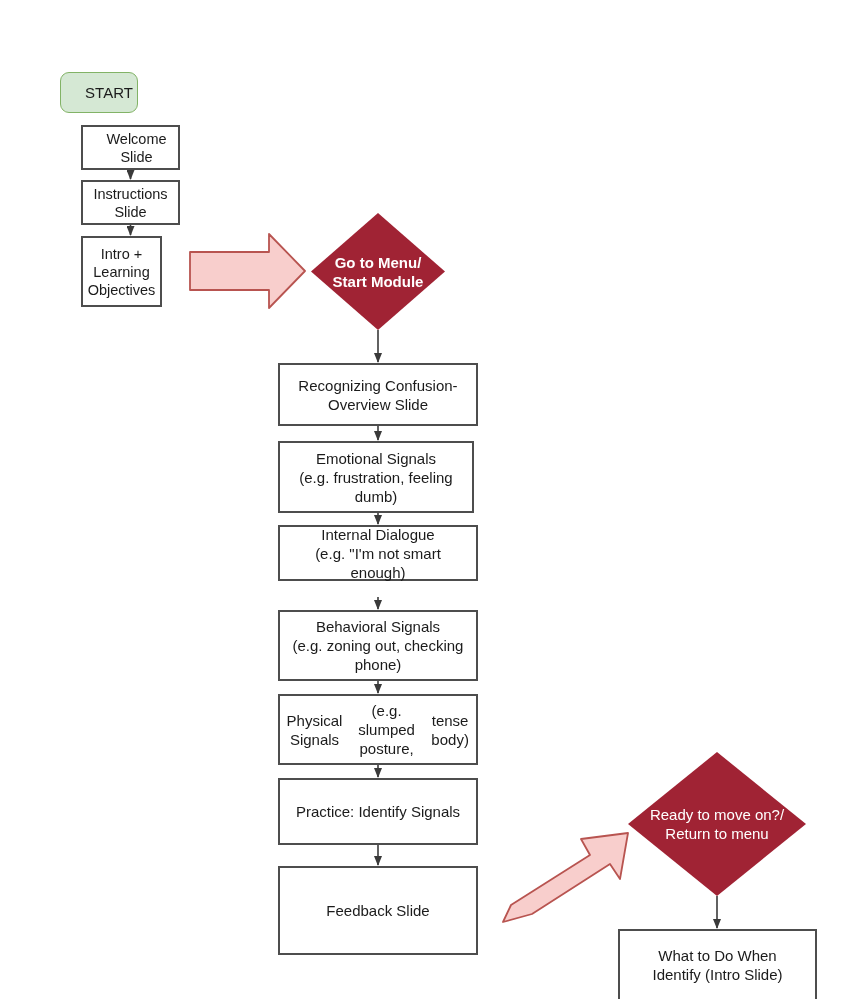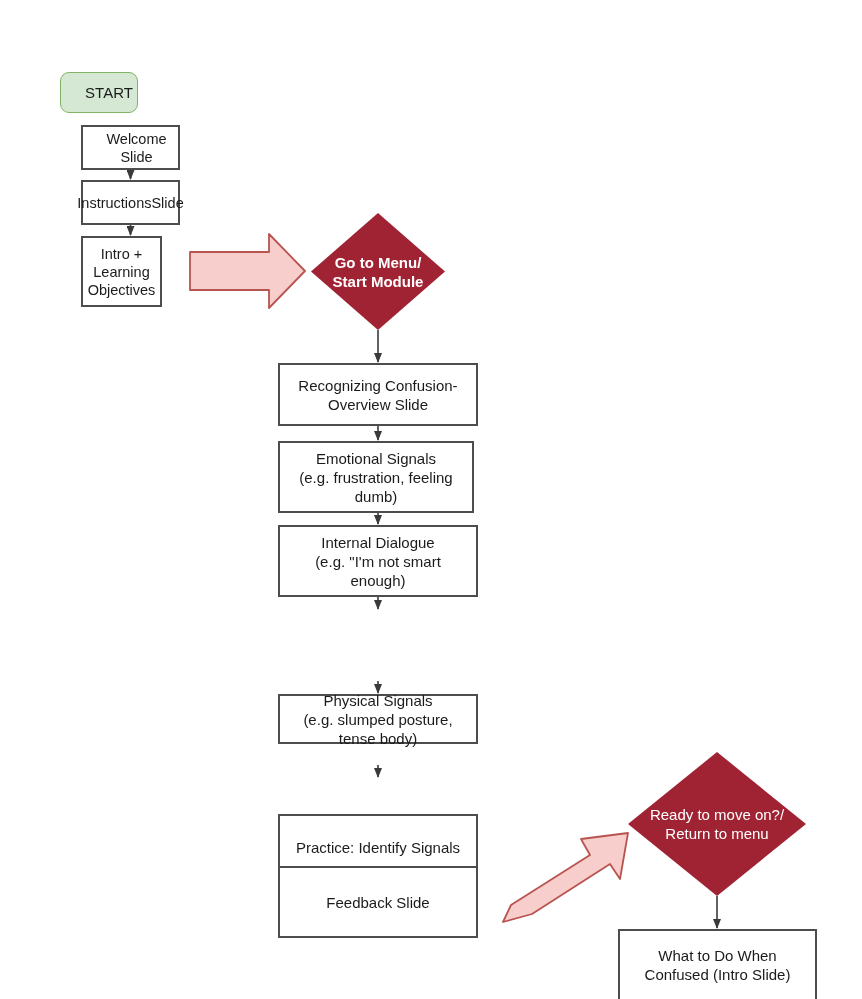--- a/index.html
+++ b/index.html
@@ -118,21 +118,21 @@
 
   <div class="node terminator" style="left:60px; top:72px; width:78px; height:41px;padding-left:20px;">
     <span>START</span>
   </div>
 
   <div class="node proc small" style="left:81px; top:125px; width:99px; height:45px; flex-direction:column;padding-left:16px;">
     <span>Welcome</span>
     <span>Slide</span>
   </div>
 
-  <div class="node proc small" style="left:81px; top:180px; width:99px; height:45px; flex-direction:row;">
+  <div class="node proc small" style="left:81px; top:180px; width:99px; height:45px; flex-direction:column;">
     <span>Instructions</span>
     <span>Slide</span>
   </div>
 
   <div class="node proc small" style="left:81px; top:236px; width:81px; height:71px; flex-direction:column;">
     <span>Intro +</span>
     <span>Learning</span>
     <span>Objectives</span>
   </div>
 
@@ -157,51 +157,56 @@
     <span>Recognizing Confusion-</span>
     <span>Overview Slide</span>
   </div>
 
   <div class="node proc" style="left:278px; top:441px; width:196px; height:72px; flex-direction:column;">
     <span>Emotional Signals</span>
     <span>(e.g. frustration, feeling</span>
     <span>dumb)</span>
   </div>
 
-  <div class="node proc" style="left:278px; top:525px; width:200px; height:72px; flex-direction:column;">
+  <div class="node proc" style="left:278px; top:525px; width:200px; height:56px; flex-direction:column;">
     <span>Internal Dialogue</span>
     <span>(e.g. "I'm not smart</span>
     <span>enough)</span>
   </div>
 
-
-  <div class="node proc" style="left:278px; top:694px; width:200px; height:50px; flex-direction:column;">
+  <div class="node proc" style="left:278px; top:610px; width:200px; height:71px; flex-direction:column;">
+    <span>Behavioral Signals</span>
+    <span>(e.g. zoning out, checking</span>
+    <span>phone)</span>
+  </div>
+
+  <div class="node proc" style="left:278px; top:694px; width:200px; height:71px; flex-direction:row;">
     <span>Physical Signals</span>
     <span>(e.g. slumped posture,</span>
     <span>tense body)</span>
   </div>
 
-  <div class="node proc" style="left:278px; top:778px; width:200px; height:67px;margin-top:36px;">
+  <div class="node proc" style="left:278px; top:778px; width:200px; height:67px;">
     <span>Practice: Identify Signals</span>
   </div>
 
-  <div class="node proc" style="left:278px; top:866px; width:200px; height:72px;">
+  <div class="node proc" style="left:278px; top:866px; width:200px; height:89px;">
     <span>Feedback Slide</span>
   </div>
 
   <div class="diamond-wrap" style="left:628px; top:752px; width:178px; height:144px;">
     <svg width="178" height="144" viewBox="0 0 178 144" xmlns="http://www.w3.org/2000/svg">
       <polygon points="89,0 178,72 89,144 0,72" fill="#a02334"></polygon>
     </svg>
     <div class="diamond-label">
       <div>
         <div>Ready to move on?/</div>
         <div>Return to menu</div>
       </div>
     </div>
   </div>
 
   <div class="node proc" style="left:618px; top:929px; width:199px; height:72px; flex-direction:column;">
     <span>What to Do When</span>
-    <span>Confused (Intro Slide)</span>
+    <span>Identify (Intro Slide)</span>
   </div>
 
 </div>
 
 </body></html>

